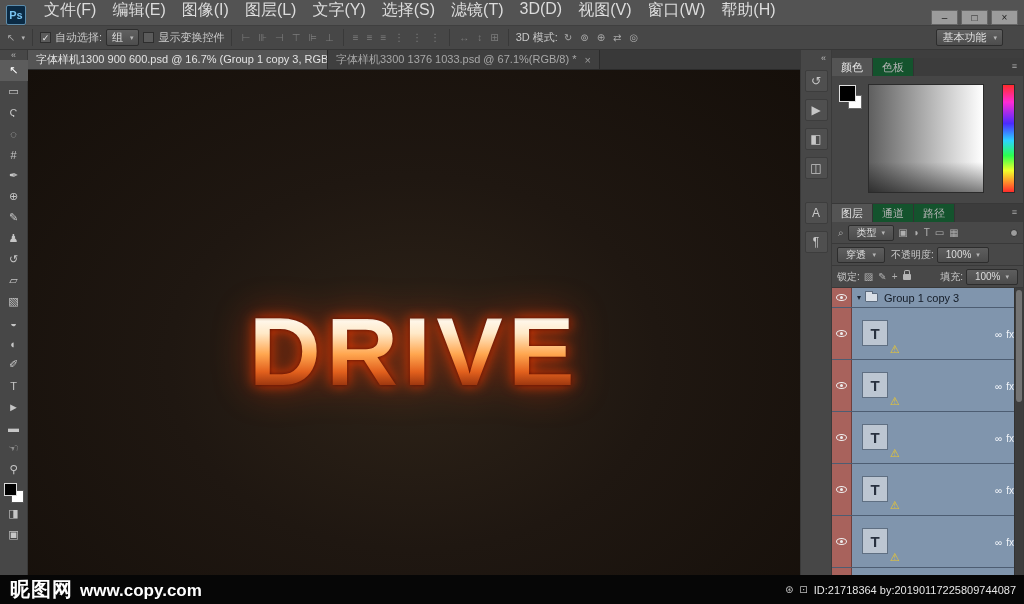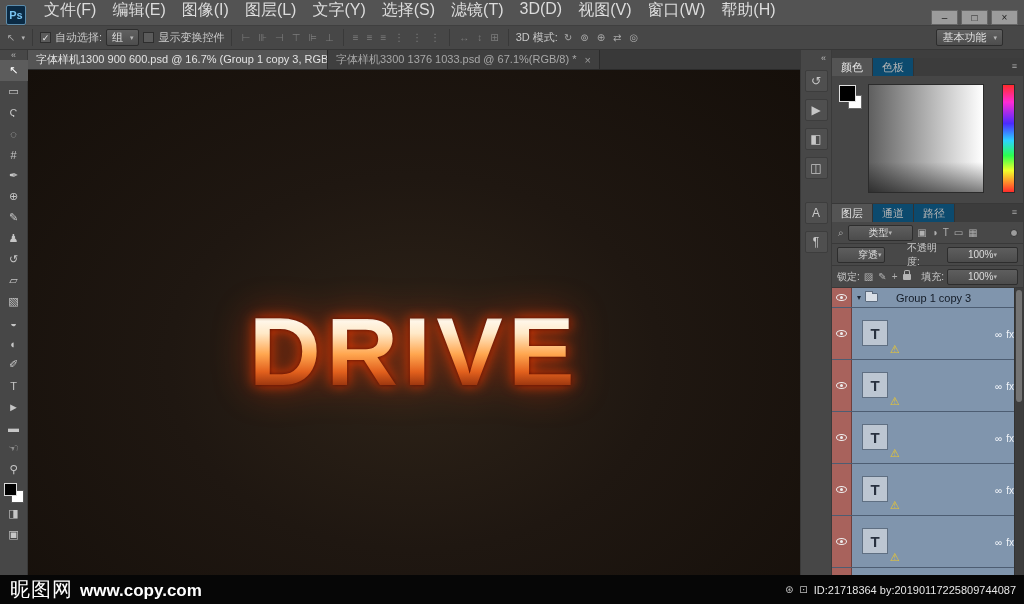--- a/index.html
+++ b/index.html
@@ -53,58 +53,58 @@
   
   .dock-strip{position:absolute;left:800px;top:50px;width:32px;height:525px;background:#474747;border-left:1px solid #3a3a3a;border-right:1px solid #3a3a3a;display:flex;flex-direction:column;align-items:center;padding-top:3px}
   .strip-collapse{align-self:flex-end;margin-right:5px;font-size:9px;color:#b8b8b8}
   .strip-icon{width:23px;height:22px;margin-top:7px;display:flex;align-items:center;justify-content:center;color:#c7c7c7;font-size:12px;background:#4f4f4f;border:1px solid #3d3d3d;border-radius:2px}
   .strip-gap{height:16px}
 
   
   .dock{position:absolute;left:832px;top:50px;width:192px;height:525px;background:#454545;display:flex;flex-direction:column;border-right:1px solid #3a3a3a}
   .dock-top{height:8px;background:#3e3e3e;flex:0 0 auto}
   .panel-tabs{height:18px;background:#3c3c3c;display:flex;align-items:stretch;flex:0 0 auto}
-  .ptab{padding:2px 9px 0;font-size:11px;background:#0c4a6e;color:#b3b3b3;border-right:1px solid #323232;white-space:nowrap}
+  .ptab{padding:2px 9px 0;font-size:11px;background:#14532d;color:#b3b3b3;border-right:1px solid #323232;white-space:nowrap}
   .ptab.active{background:#545454;color:#e2e2e2}
   .panel-menu{margin-left:auto;color:#ababab;font-size:9px;padding:3px 6px 0}
   .color-body{position:relative;height:128px;background:#464646;border-bottom:1px solid #383838;flex:0 0 auto}
   .cb-fg{position:absolute;left:7px;top:9px;width:17px;height:17px;background:#000;border:1px solid #e0e0e0;z-index:2}
   .cb-bg{position:absolute;left:16px;top:19px;width:14px;height:14px;background:#fff;border:1px solid #6b6b6b}
   .sv-box{position:absolute;left:36px;top:8px;width:116px;height:109px;border:1px solid #2b2b2b;
     background:linear-gradient(rgba(0,0,0,0) 72%,rgba(0,0,0,.5)),linear-gradient(to right,#5f5f5f,#fff)}
   .hue-strip{position:absolute;right:8px;top:8px;width:13px;height:109px;border:1px solid #2b2b2b;
     background:linear-gradient(#ff2b2b,#ff2bd4 16%,#4b2bff 36%,#2bd4ff 52%,#2bff4e 66%,#f2ff2b 80%,#ff8c2b 91%,#ff2b2b 100%)}
   .slim-row{height:22px;display:flex;align-items:center;gap:3px;padding:0 5px;border-bottom:1px solid #393939;background:#484848;font-size:10px;color:#c9c9c9;flex:0 0 auto}
-  .mini-dd{height:16px;background:linear-gradient(#5e5e5e,#4c4c4c);border:1px solid #2d2d2d;border-radius:2px;display:inline-flex;align-items:center;padding:0 20px;font-size:10px;color:#dcdcdc;white-space:nowrap}
+  .mini-dd{height:16px;background:linear-gradient(#5e5e5e,#4c4c4c);border:1px solid #2d2d2d;border-radius:2px;display:inline-flex;align-items:center;gap:5px;padding:0 8px;font-size:10px;color:#dcdcdc;white-space:nowrap}
   .li{font-size:10px;color:#b0b0b0;line-height:1;padding:0 1px}
   .lock-glyph{width:8px;height:6px;background:#b5b5b5;border-radius:1px;position:relative;display:inline-block;margin:0 2px}
   .lock-glyph::before{content:"";position:absolute;top:-4px;left:1px;width:4px;height:4px;border:1px solid #b5b5b5;border-bottom:none;border-radius:2px 2px 0 0}
   .filter-toggle{margin-left:auto;width:8px;height:8px;border-radius:50%;background:#9d9d9d;border:1px solid #333}
 
   
   .layer-list{flex:1 1 auto;overflow:hidden;position:relative;background:#454545}
   .eye-cell{width:20px;align-self:stretch;background:#a8625c;border-right:1px solid rgba(0,0,0,.35);display:flex;align-items:center;justify-content:center;flex:0 0 auto}
   .eye{width:11px;height:7px;border:1px solid #ededed;border-radius:50%;position:relative}
   .eye::after{content:"";position:absolute;left:3px;top:1px;width:3px;height:3px;border-radius:50%;background:#ededed}
   .group-row{height:20px;display:flex;align-items:center;background:#8095ad;border-bottom:1px solid #4d5d72;font-size:11px;color:#131b26}
   .twirl{font-size:8px;color:#1b2533;margin:0 4px 0 5px}
   .folder{width:13px;height:9px;background:#d9dfe7;border-radius:1px;position:relative;border:1px solid #5c6b7e}
   .folder::before{content:"";position:absolute;top:-3px;left:-1px;width:6px;height:2px;background:#d9dfe7;border:1px solid #5c6b7e;border-bottom:none;border-radius:1px 1px 0 0}
-  .group-name{margin-left:18px;white-space:nowrap}
+  .group-name{margin-left:6px;white-space:nowrap}
   .layer-row{height:52px;display:flex;background:#8095ad;border-bottom:1px solid #4d5d72;position:relative}
   .thumb{width:26px;height:26px;background:#bcc6d2;border:1px solid #5f6f82;margin:12px 0 0 10px;display:flex;align-items:center;justify-content:center;font-size:15px;font-weight:bold;color:#28313f;flex:0 0 auto}
   .warn{position:absolute;left:58px;bottom:4px;font-size:11px;line-height:1;color:#ecc72d}
   .fx-wrap{position:absolute;right:9px;top:50%;transform:translateY(-50%);display:flex;align-items:center;gap:4px;font-size:10px;color:#f0f4f9}
   .vscroll{position:absolute;right:0;top:0;bottom:0;width:9px;background:#3d3d3d;border-left:1px solid #323232}
   .vthumb{position:absolute;left:1px;top:2px;width:6px;height:112px;background:#747474;border-radius:3px}
 
   
   .footer{position:absolute;left:0;bottom:0;width:100%;height:29px;background:#060606;display:flex;align-items:center;z-index:60}
   .site{margin-left:10px;display:flex;align-items:baseline;gap:7px;color:#fff}
-  .site-name{font-size:20px;font-weight:normal;letter-spacing:1px}
+  .site-name{font-size:20px;font-weight:bold;letter-spacing:1px}
   .site-url{font-size:17px;font-weight:bold}
   .footer-right{margin-left:auto;margin-right:8px;display:flex;align-items:center;gap:6px;font-size:11px;color:#e6e6e6}
   .f-icon{font-size:10px;color:#bdbdbd}
 </style>
 </head>
 <body>
 
 <div id="app">
 
   <div class="menubar">
@@ -262,21 +262,21 @@
       <span class="li">▭</span>
       <span class="li">▦</span>
       <span class="filter-toggle"></span>
     </div>
 
     <div class="slim-row">
       <span class="mini-dd" style="width:48px;justify-content:space-between">
         <span>穿透</span>
         <span class="dd-arrow">▾</span>
       </span>
-      <span style="margin-left:19px">不透明度:</span>
+      <span style="margin-left:3px">不透明度:</span>
       <span class="mini-dd">
         <span>100%</span>
         <span class="dd-arrow">▾</span>
       </span>
     </div>
 
     <div class="slim-row">
       <span>锁定:</span>
       <span class="li">▨</span>
       <span class="li">✎</span>

